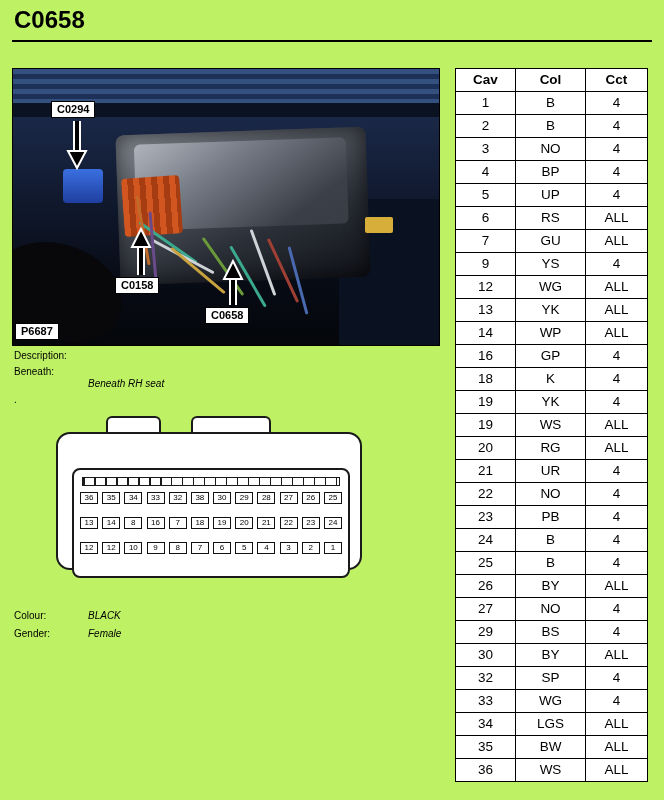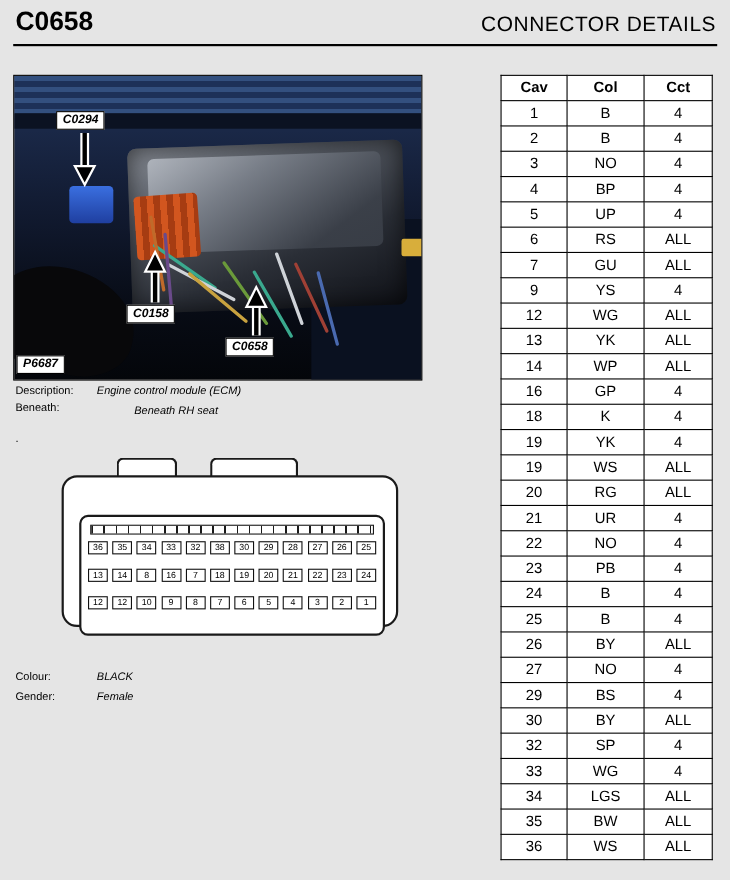--- a/index.html
+++ b/index.html
@@ -1,26 +1,26 @@
 <!DOCTYPE html>
 <html><head>
 <meta charset="utf-8">
 <style>
   * { margin:0; padding:0; box-sizing:border-box; }
   html,body { background:#fff; }
   body { width:664px; height:800px; font-family:"Liberation Sans",sans-serif; color:#000; }
-  .page { position:relative; width:664px; height:800px; background:#e5e5e5; overflow:hidden; }
+  .page { position:relative; width:664px; height:800px; background:#bef264; overflow:hidden; }
 
   .title { position:absolute; left:14px; top:6px; font-size:24px; font-weight:bold; }
   .subtitle { position:absolute; right:13px; top:12px; font-size:19px; letter-spacing:.5px; }
   .rule { position:absolute; left:12px; right:12px; top:40px; border-top:2px solid #000; }
 
   
-  .photo { position:absolute; left:12px; top:68px; width:372px; height:278px; border:1px solid #000;
-           overflow:hidden; background:linear-gradient(180deg,#23355c 0%,#1a2847 18%,#111a30 45%,#080c16 75%,#04060a 100%);font-style:italic; }
+  .photo { position:absolute; left:12px; top:68px; width:428px; height:278px; border:1px solid #000;
+           overflow:hidden; background:linear-gradient(180deg,#23355c 0%,#1a2847 18%,#111a30 45%,#080c16 75%,#04060a 100%); }
   .photo-topbar { position:absolute; left:0; top:0; width:100%; height:34px;
                   background:repeating-linear-gradient(180deg,#33507f 0 5px,#1d3158 5px 10px); }
   .photo-topbar2 { position:absolute; left:0; top:34px; width:100%; height:14px; background:#0b1222; }
   .ecm { position:absolute; left:105px; top:62px; width:250px; height:150px; border-radius:8px;
          background:linear-gradient(160deg,#8b9099 0%,#565b64 30%,#2a2e36 65%,#101218 100%);
          box-shadow:inset 0 0 22px rgba(0,0,0,.65); transform:rotate(-2deg); }
   .ecm-lid { position:absolute; left:18px; top:10px; width:212px; height:86px; border-radius:6px;
              background:linear-gradient(145deg,#b9bec6 0%,#7d838d 35%,#3c414a 80%); opacity:.85; }
   .orange-conn { position:absolute; left:110px; top:108px; width:58px; height:58px; border-radius:4px;
                  background:repeating-linear-gradient(90deg,#d2561f 0 6px,#a63c12 6px 12px); transform:rotate(-4deg); }
@@ -47,21 +47,21 @@
              line-height:15px; padding:0 5px; white-space:nowrap; }
   .co-c0294 { left:38px; top:32px; }
   .co-c0158 { left:102px; top:208px; }
   .co-c0658 { left:192px; top:238px; }
   .co-ref   { left:2px;  top:254px; }
 
   
   .field { position:absolute; font-size:10px; }
   .italic { font-style:italic; }
   .f-desc-l {left:14px; top:350px;} .f-desc-v {left:88px; top:350px;}
-  .f-loc-l  {left:14px; top:366px;} .f-loc-v  {left:88px; top:368px;margin-left:34px;}
+  .f-loc-l  {left:14px; top:366px;} .f-loc-v  {left:88px; top:378px;}
   .f-dot    {left:14px; top:394px;}
   .f-col-l  {left:14px; top:610px;} .f-col-v  {left:88px; top:610px;}
   .f-gen-l  {left:14px; top:628px;} .f-gen-v  {left:88px; top:628px;}
 
   
   .diagram { position:absolute; left:56px; top:412px; width:312px; height:176px; }
   .tab { position:absolute; top:4px; height:24px; border:2px solid #1a1a1a; border-bottom:none;
          border-radius:6px 6px 0 0; background:#fff; }
   .tab-a { left:50px; width:55px; }
   .tab-b { left:135px; width:80px; }
@@ -84,21 +84,20 @@
                                    height:22px; line-height:22px; padding:0 4px; }
   .conn-table th { font-weight:bold; }
   .col-cav { width:60px; } .col-col { width:70px; } .col-cct { width:62px; }
 </style>
 </head>
 <body>
 
 <div class="page">
 
   <div class="title">C0658</div>
-  <div class="subtitle">CONNECTOR DETAILS</div>
   <div class="rule"></div>
 
   <div class="photo">
     <div class="photo-topbar"></div>
     <div class="photo-topbar2"></div>
     <div class="console-right"></div>
     <div class="ecm">
       <div class="ecm-lid"></div>
     </div>
     <div class="orange-conn"></div>
@@ -134,21 +133,20 @@
       </g>
     </svg>
 
     <div class="callout co-c0294">C0294</div>
     <div class="callout co-c0158">C0158</div>
     <div class="callout co-c0658">C0658</div>
     <div class="callout co-ref">P6687</div>
   </div>
 
   <div class="field f-desc-l">Description:</div>
-  <div class="field f-desc-v italic">Engine control module (ECM)</div>
   <div class="field f-loc-l">Beneath:</div>
   <div class="field f-loc-v italic">Beneath RH seat</div>
   <div class="field f-dot">.</div>
 
   <div class="diagram">
     <div class="tab tab-a"></div>
     <div class="tab tab-b"></div>
     <div class="shell">
       <div class="inner"></div>
       <div class="slots"></div>

